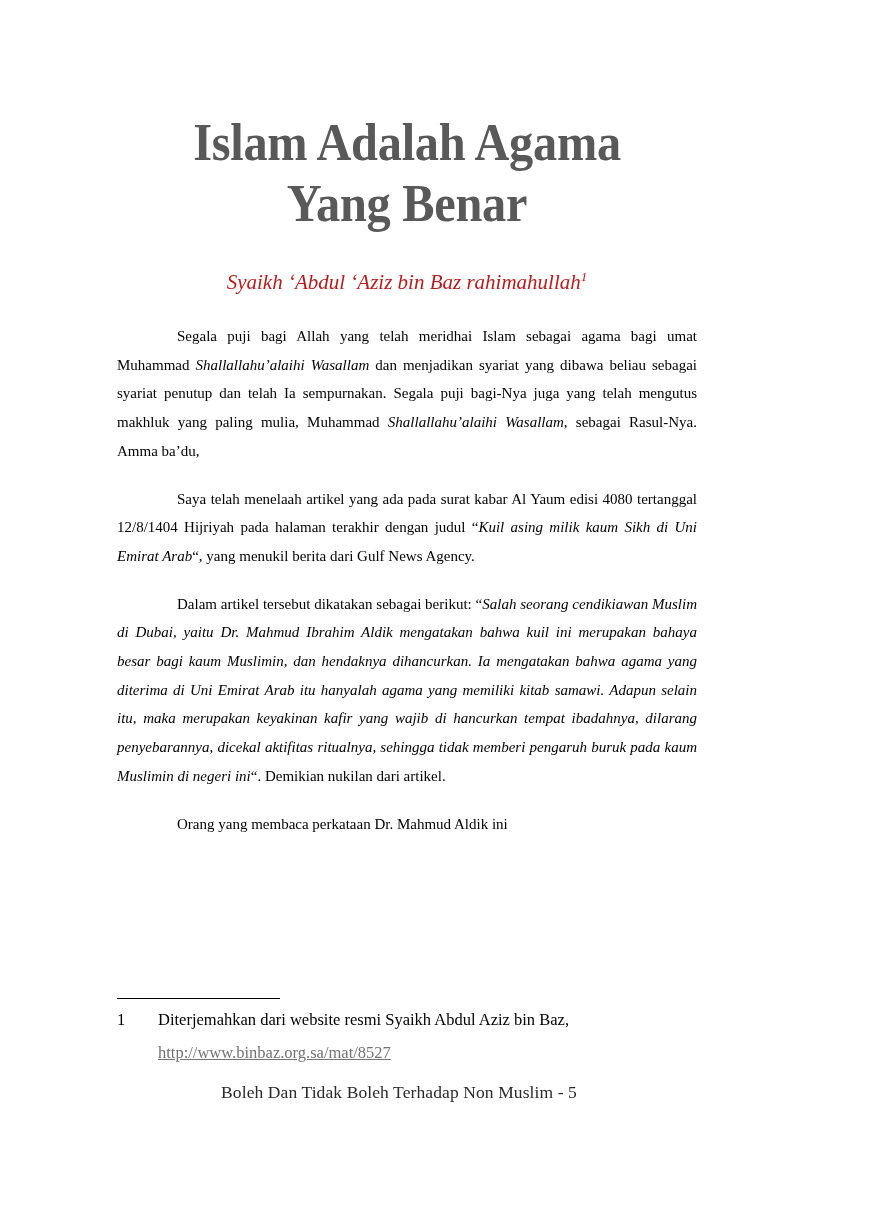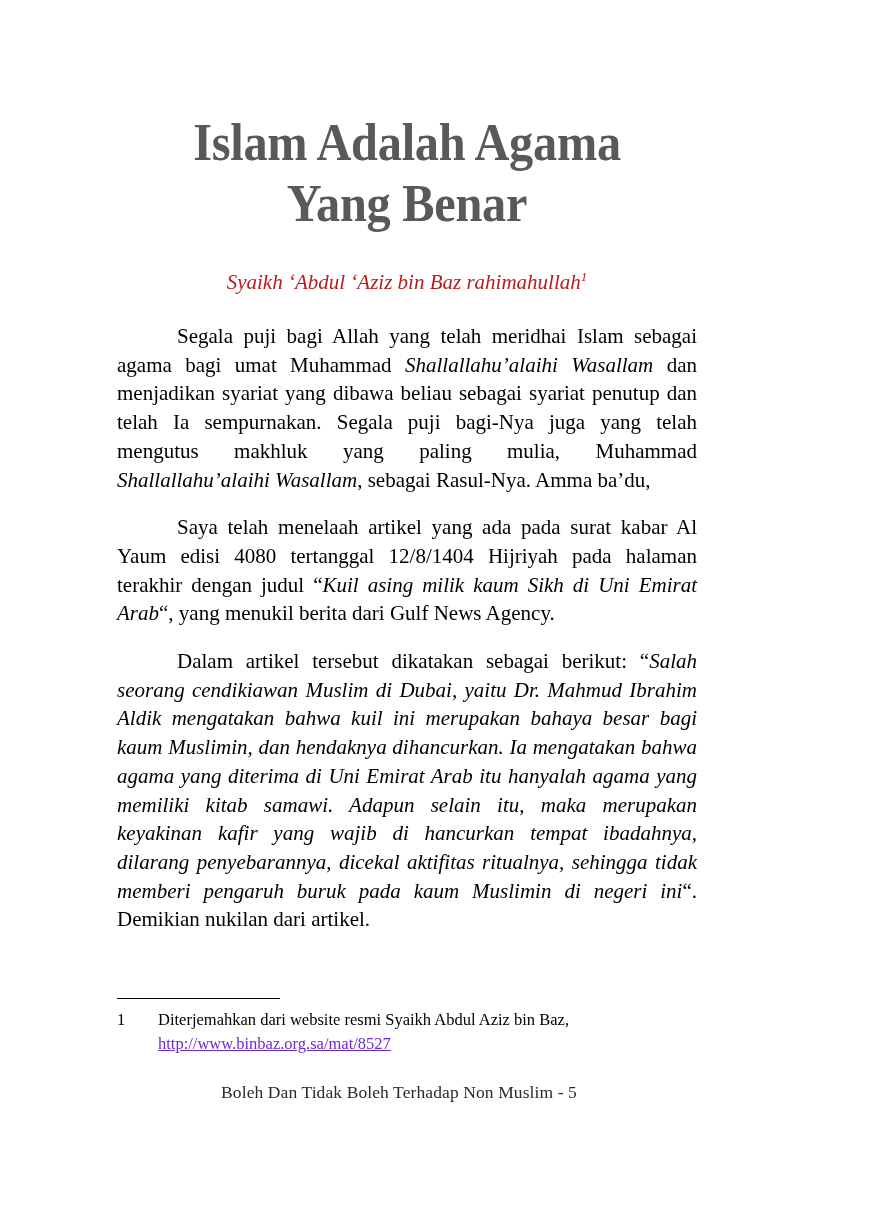--- a/index.html
+++ b/index.html
@@ -57,21 +57,21 @@
 
   
   .body-block {
     padding-top: 26px;
   }
   p.para {
     margin: 0 0 0 0;
     text-align: justify;
     text-justify: inter-word;
     text-indent: 60px;
-    font-size: 21px;
+    font-size: 15px;
     line-height: 28.7px;
     hyphens: none;
   }
   p.para + p.para {
     margin-top: 19px;
   }
   .it { font-style: italic; }
   .ro { font-style: normal; }
 
   
@@ -93,24 +93,24 @@
     line-height: 23px;
   }
   .footnote-marker {
     width: 41px;
     flex: 0 0 41px;
   }
   .footnote-body {
     flex: 1 1 auto;
   }
   .footnote-link {
-    color: #6d28d9;
+    color: #737373;
     text-decoration: underline;
     display: inline-block;
-    margin-top: 1px;
+    margin-top: 10px;
   }
 
   
   .page-footer {
     position: absolute;
     left: 0;
     right: 16px;
     top: 1082px;
     text-align: center;
     font-size: 17.5px;
@@ -126,20 +126,21 @@
   <h1 class="doc-title">Islam Adalah Agama Yang Benar</h1>
 
   <div class="doc-subtitle">
     <span>Syaikh ‘Abdul ‘Aziz bin Baz rahimahullah</span><sup>1</sup>
   </div>
 
   <div class="body-block">
     <p class="para"><span class="ro">Segala puji bagi Allah yang telah meridhai Islam sebagai agama bagi umat Muhammad </span><span class="it">Shallallahu’alaihi Wasallam</span><span class="ro"> dan menjadikan syariat yang dibawa beliau sebagai syariat penutup dan telah Ia sempurnakan. Segala puji bagi-Nya juga yang telah mengutus makhluk yang paling mulia, Muhammad </span><span class="it">Shallallahu’alaihi Wasallam</span><span class="ro">, sebagai Rasul-Nya. Amma ba’du,</span></p>
     <p class="para"><span class="ro">Saya telah menelaah artikel yang ada pada surat kabar Al Yaum edisi 4080 tertanggal 12/8/1404 Hijriyah pada halaman terakhir dengan judul “</span><span class="it">Kuil asing milik kaum Sikh di Uni Emirat Arab</span><span class="ro">“, yang menukil berita dari Gulf News Agency.</span></p>
     <p class="para"><span class="ro">Dalam artikel tersebut dikatakan sebagai berikut: “</span><span class="it">Salah seorang cendikiawan Muslim di Dubai, yaitu Dr. Mahmud Ibrahim Aldik mengatakan bahwa kuil ini merupakan bahaya besar bagi kaum Muslimin, dan hendaknya dihancurkan. Ia mengatakan bahwa agama yang diterima di Uni Emirat Arab itu hanyalah agama yang memiliki kitab samawi. Adapun selain itu, maka merupakan keyakinan kafir yang wajib di hancurkan tempat ibadahnya, dilarang penyebarannya, dicekal aktifitas ritualnya, sehingga tidak memberi pengaruh buruk pada kaum Muslimin di negeri ini</span><span class="ro">“. Demikian nukilan dari artikel.</span></p>
+    <p class="para"><span class="ro">Orang yang membaca perkataan Dr. Mahmud Aldik ini</span></p>
   </div>
 
   <div class="footnote-area">
     <div class="footnote-rule"></div>
     <div class="footnote">
       <div class="footnote-marker">1</div>
       <div class="footnote-body">
         <span>Diterjemahkan dari website resmi Syaikh Abdul Aziz bin Baz,</span>
         <br>
         <a class="footnote-link" href="#">http://www.binbaz.org.sa/mat/8527</a>

